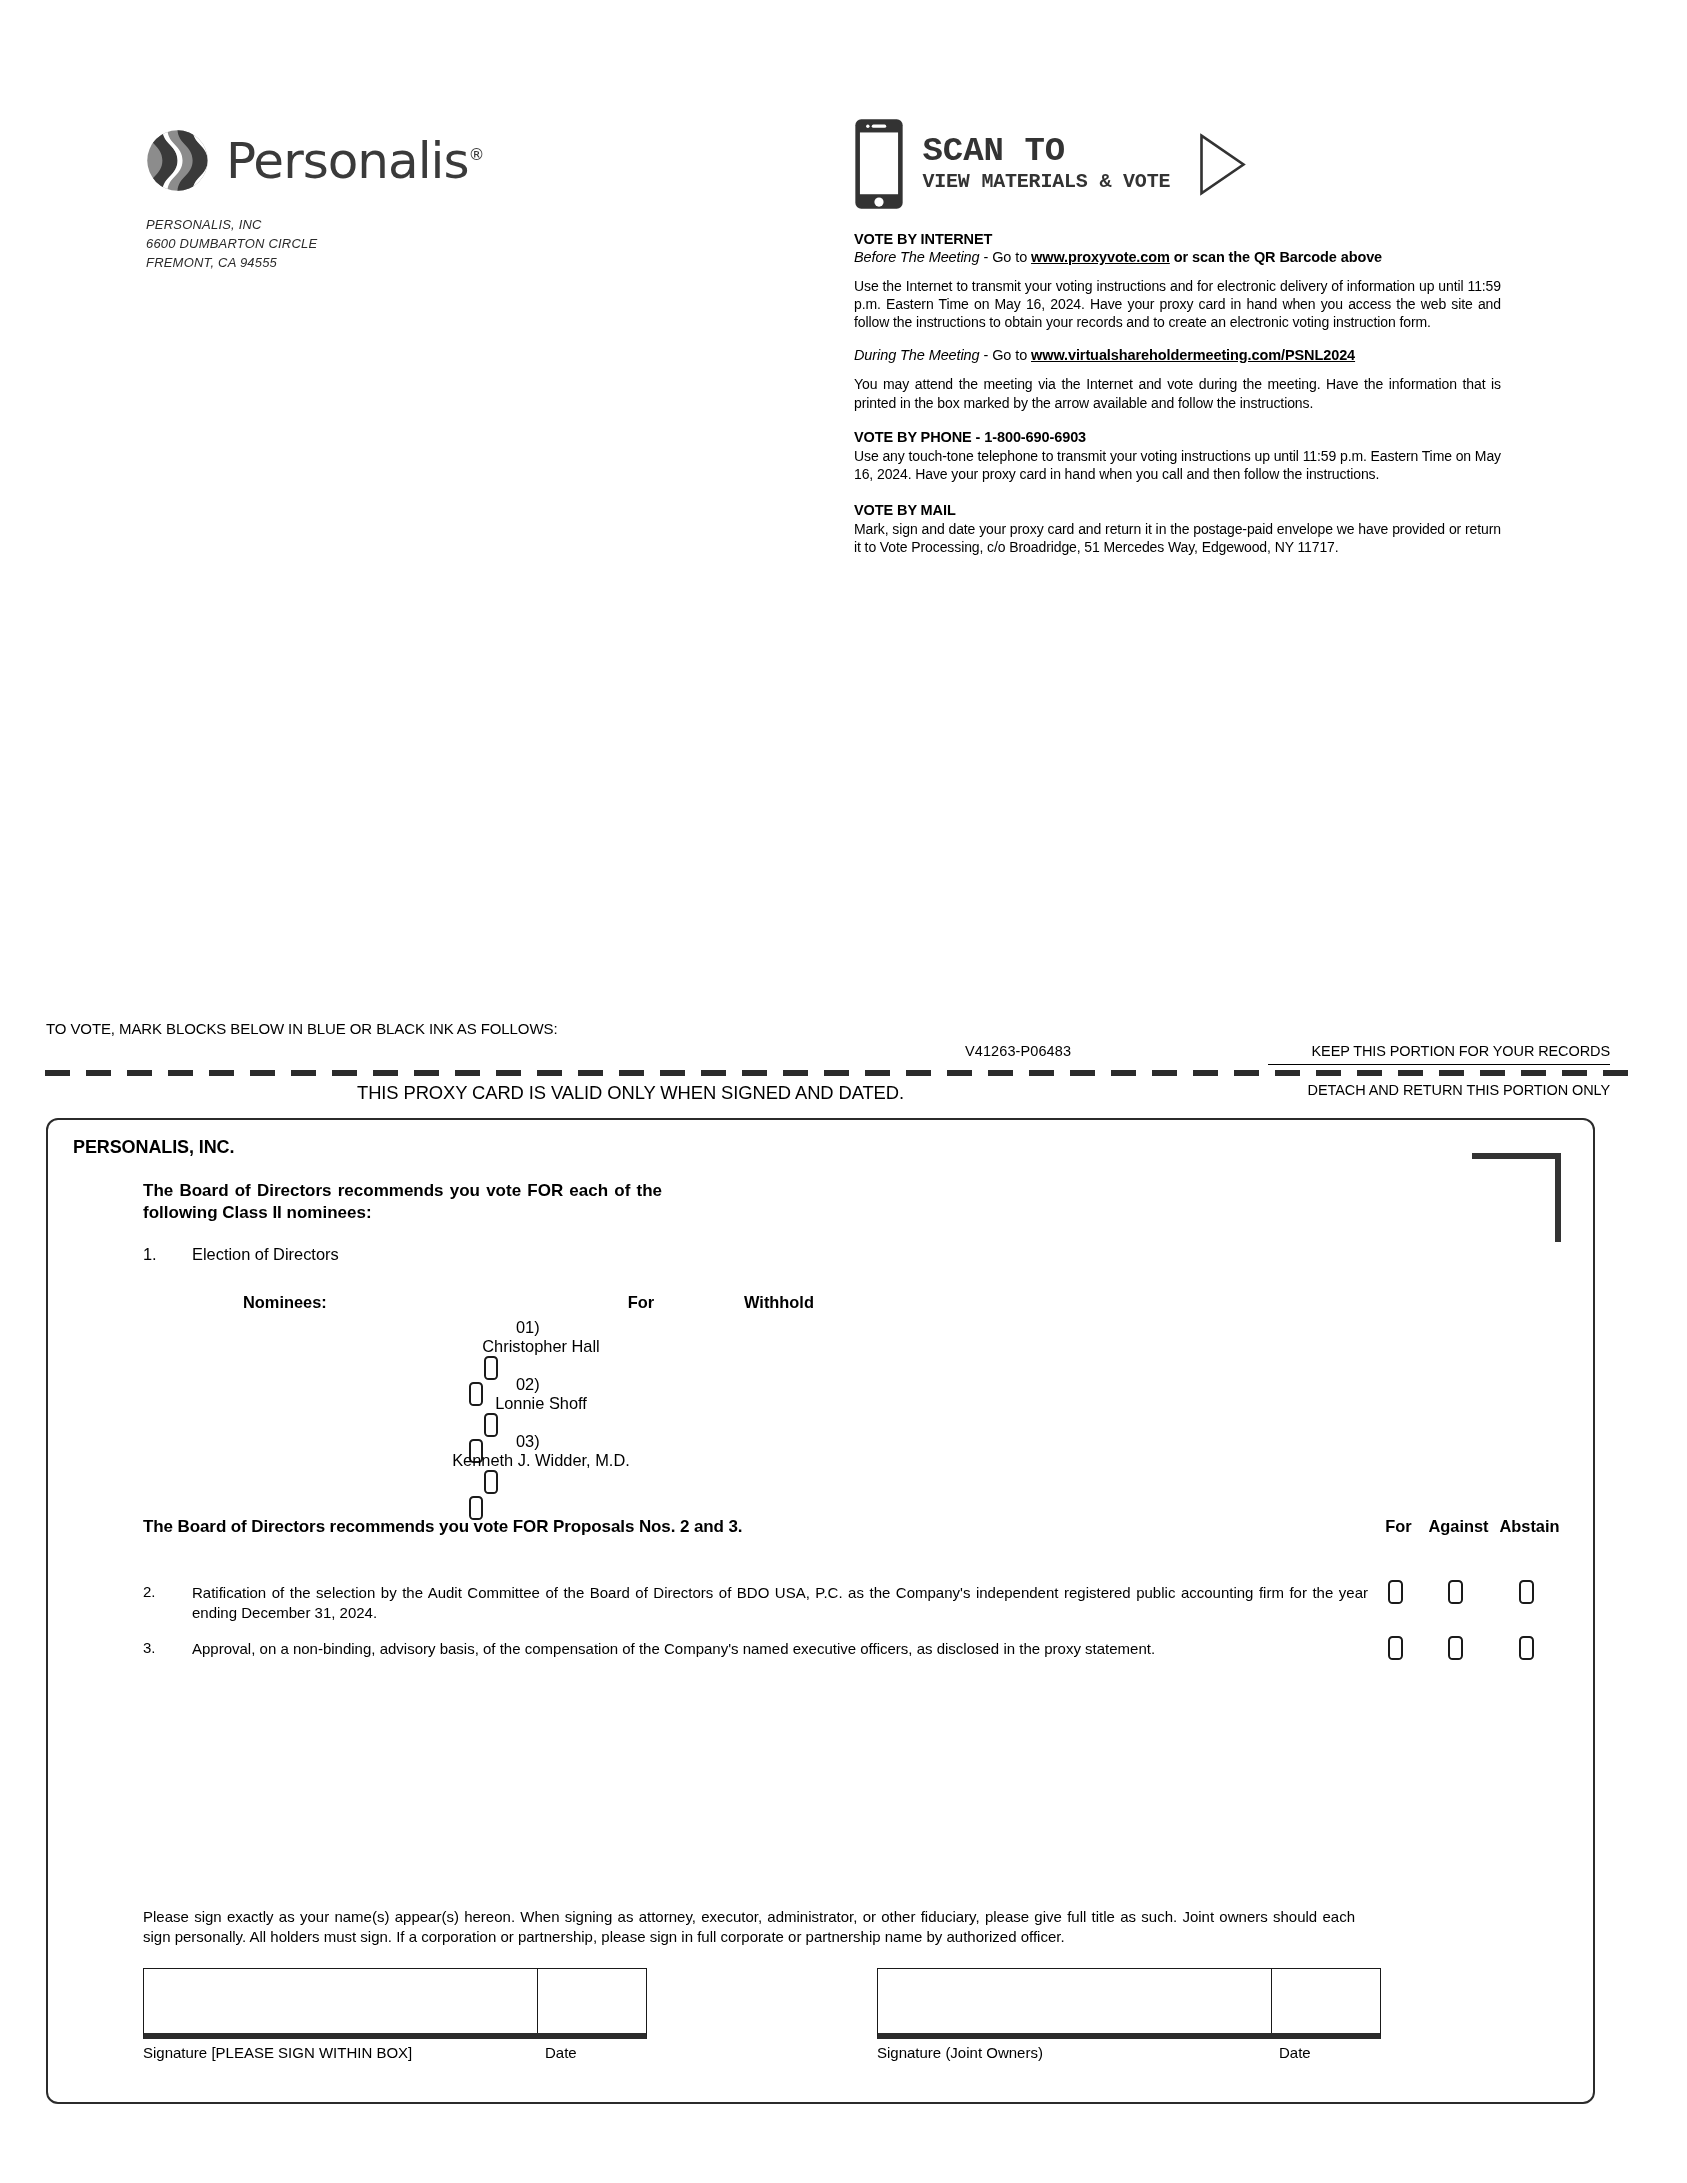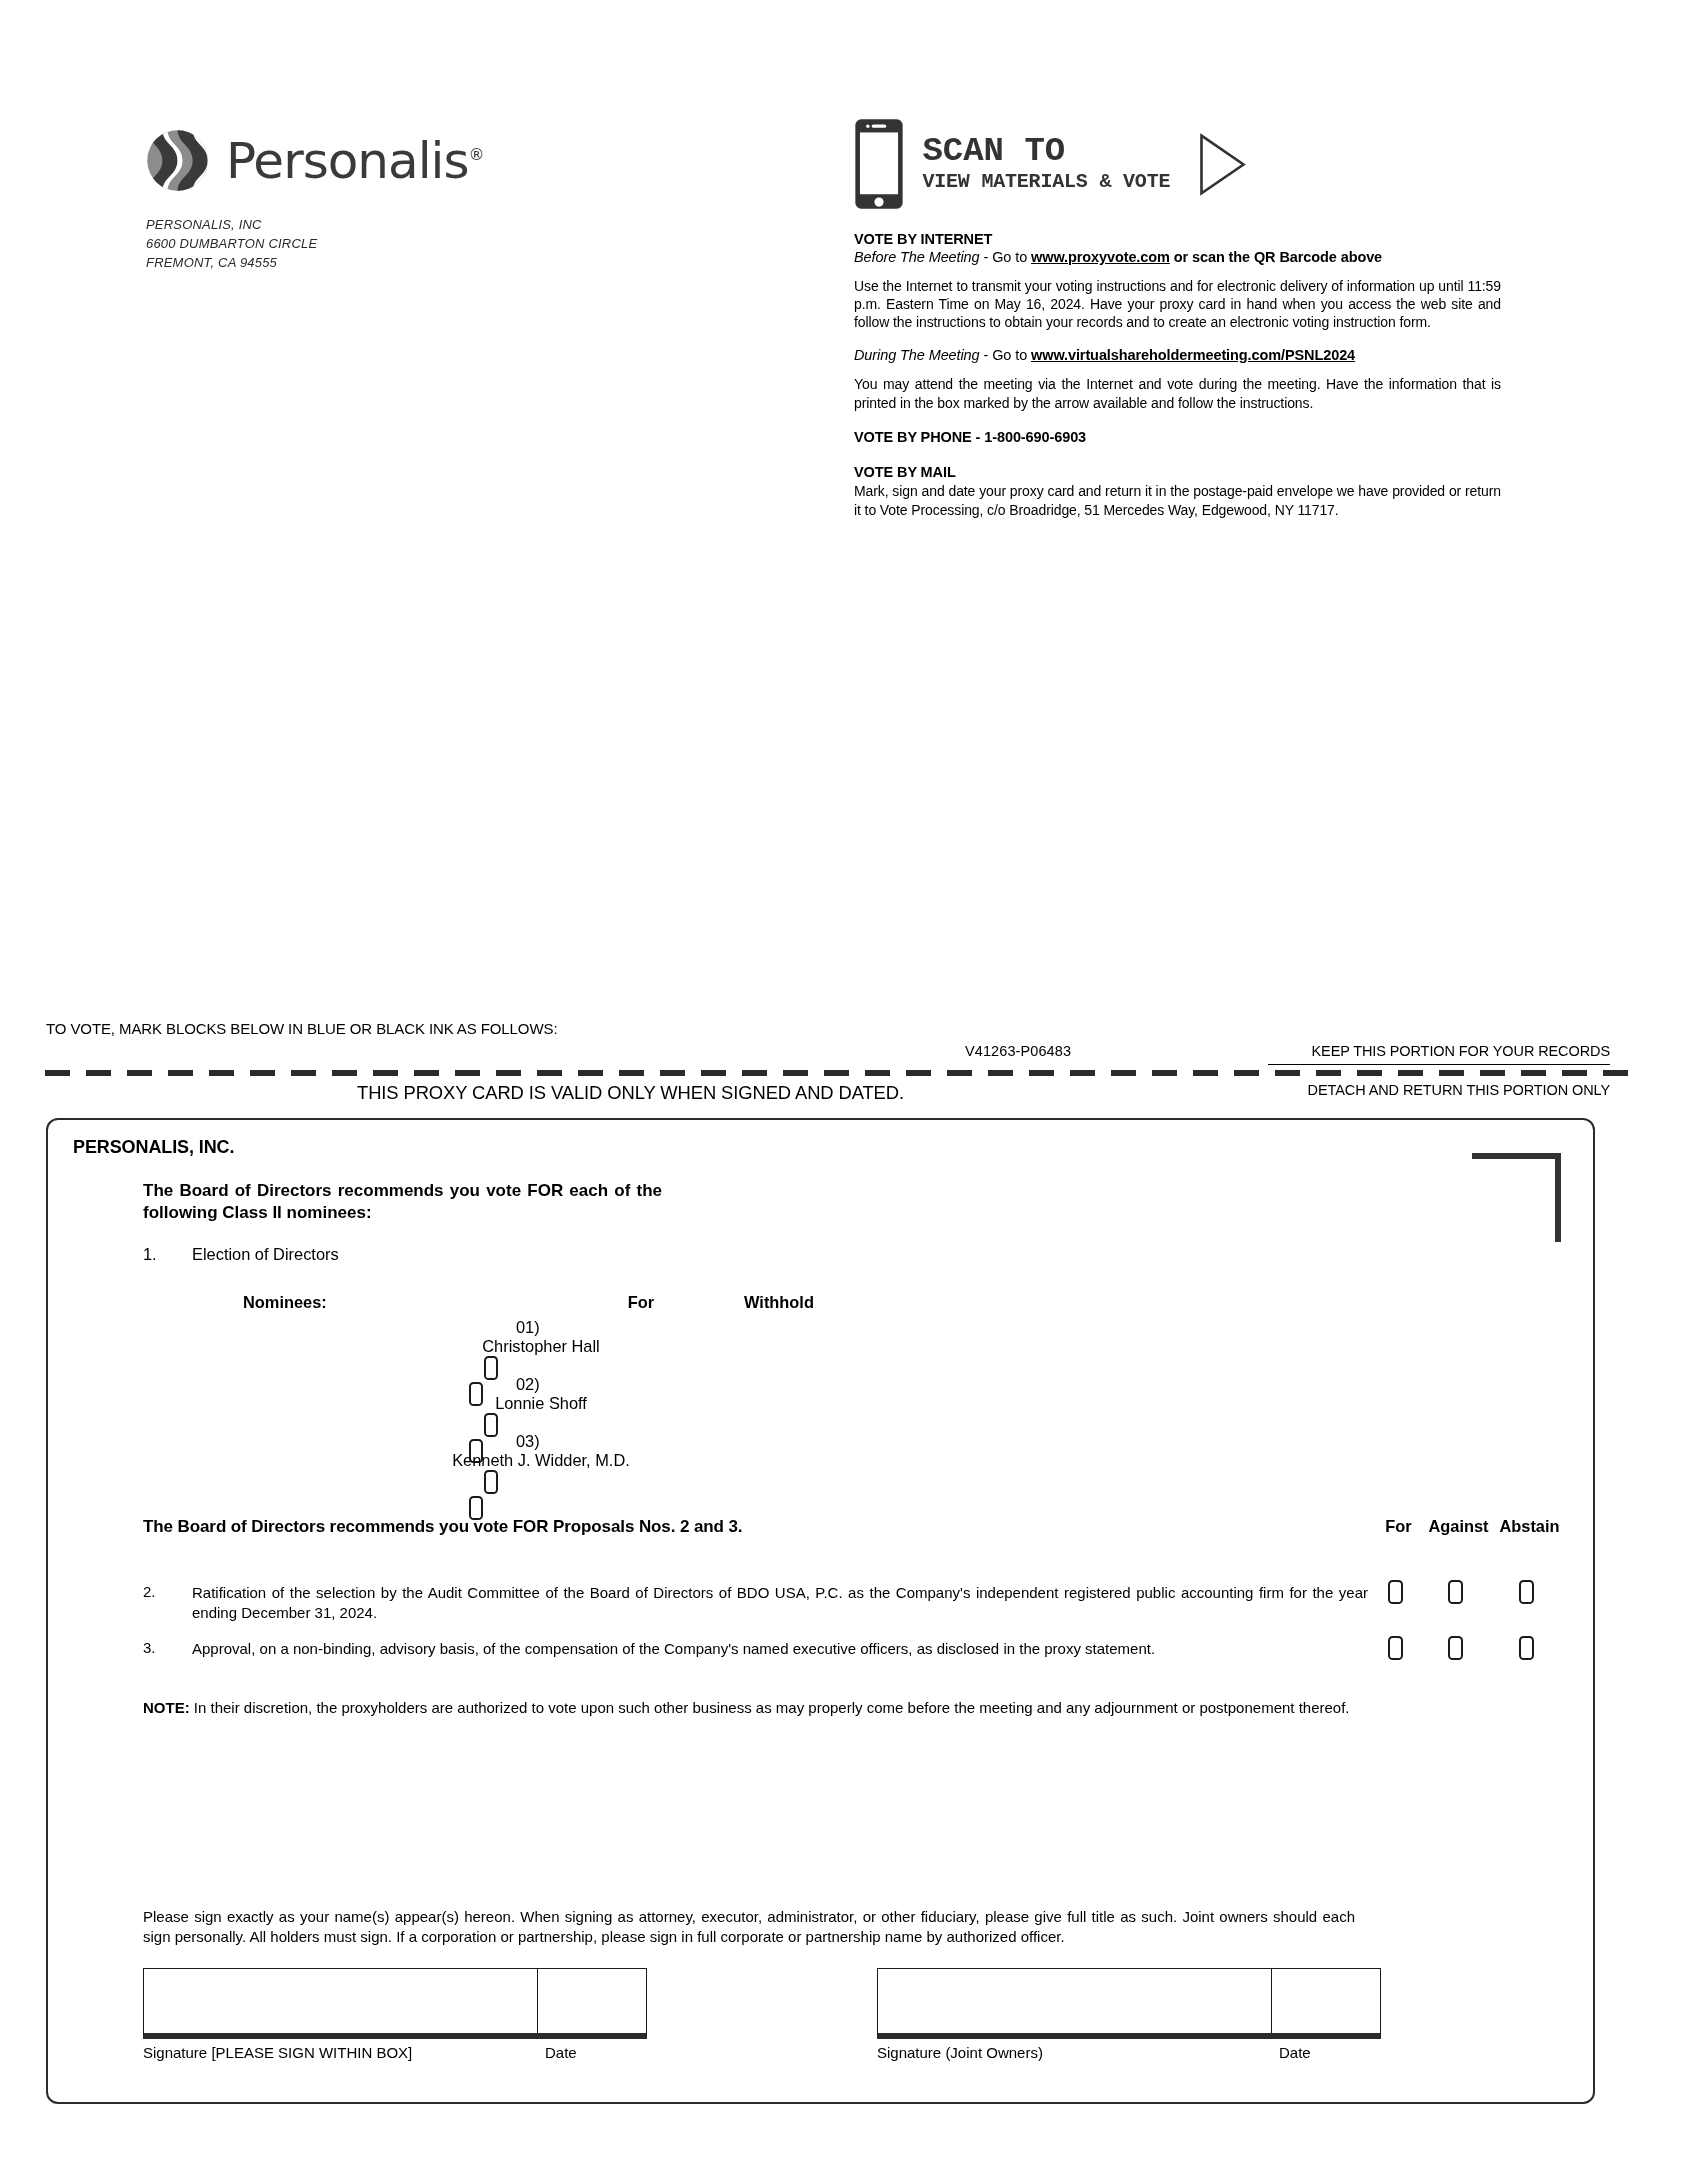--- a/index.html
+++ b/index.html
@@ -457,20 +457,21 @@
       <div class="vote-head">VOTE BY INTERNET</div>
       <div class="vote-sub"><span class="ital">Before The Meeting</span><span> - Go to </span><a href="#" class="bold-link" style="color:#000;">www.proxyvote.com</a><span class="bold-tail"> or scan the QR Barcode above</span></div>
       <div class="vote-body">Use the Internet to transmit your voting instructions and for electronic delivery of information up until 11:59 p.m. Eastern Time on May 16, 2024. Have your proxy card in hand when you access the web site and follow the instructions to obtain your records and to create an electronic voting instruction form.</div>
       <div class="gap-lg"></div>
       <div class="vote-sub"><span class="ital">During The Meeting</span><span> - Go to </span><a href="#" class="bold-link" style="color:#000;">www.virtualshareholdermeeting.com/PSNL2024</a></div>
       <div class="vote-body">You may attend the meeting via the Internet and vote during the meeting. Have the information that is printed in the box marked by the arrow available and follow the instructions.</div>
     </div>
 
     <div class="vote-sec" style="margin-top:16px;">
       <div class="vote-head">VOTE BY PHONE - 1-800-690-6903</div>
+      <div class="vote-body tight">Use any touch-tone telephone to transmit your voting instructions up until 11:59 p.m. Eastern Time on May 16, 2024. Have your proxy card in hand when you call and then follow the instructions.</div>
     </div>
 
     <div class="vote-sec" style="margin-top:17px;">
       <div class="vote-head">VOTE BY MAIL</div>
       <div class="vote-body tight">Mark, sign and date your proxy card and return it in the postage-paid envelope we have provided or return it to Vote Processing, c/o Broadridge, 51 Mercedes Way, Edgewood, NY 11717.</div>
     </div>
   </div>
 
   <div id="tovote-line">TO VOTE, MARK BLOCKS BELOW IN BLUE OR BLACK INK AS FOLLOWS:</div>
   <div id="ctrl-num">V41263-P06483</div>
@@ -541,21 +542,20 @@
     <div class="prop-row" id="prop3">
       <div class="pnum">3.</div>
       <div class="ptxt">Approval, on a non-binding, advisory basis, of the compensation of the Company's named executive officers, as disclosed in the proxy statement.</div>
       <div class="pboxes">
         <div class="b first"><span class="chk"></span></div>
         <div class="b"><span class="chk"></span></div>
         <div class="b"><span class="chk"></span></div>
       </div>
     </div>
 
-    <div id="note-row"><span class="nb">NOTE:</span><span> In their discretion, the proxyholders are authorized to vote upon such other business as may properly come before the meeting and any adjournment or postponement thereof.</span></div>
 
     <div id="sign-note">Please sign exactly as your name(s) appear(s) hereon. When signing as attorney, executor, administrator, or other fiduciary, please give full title as such. Joint owners should each sign personally. All holders must sign. If a corporation or partnership, please sign in full corporate or partnership name by authorized officer.</div>
 
     <div class="sig-group left">
       <div class="sig-boxes">
         <div class="sb-name"></div>
         <div class="sb-date"></div>
       </div>
       <div class="sig-captions">
         <div class="c-name">Signature [PLEASE SIGN WITHIN BOX]</div>

